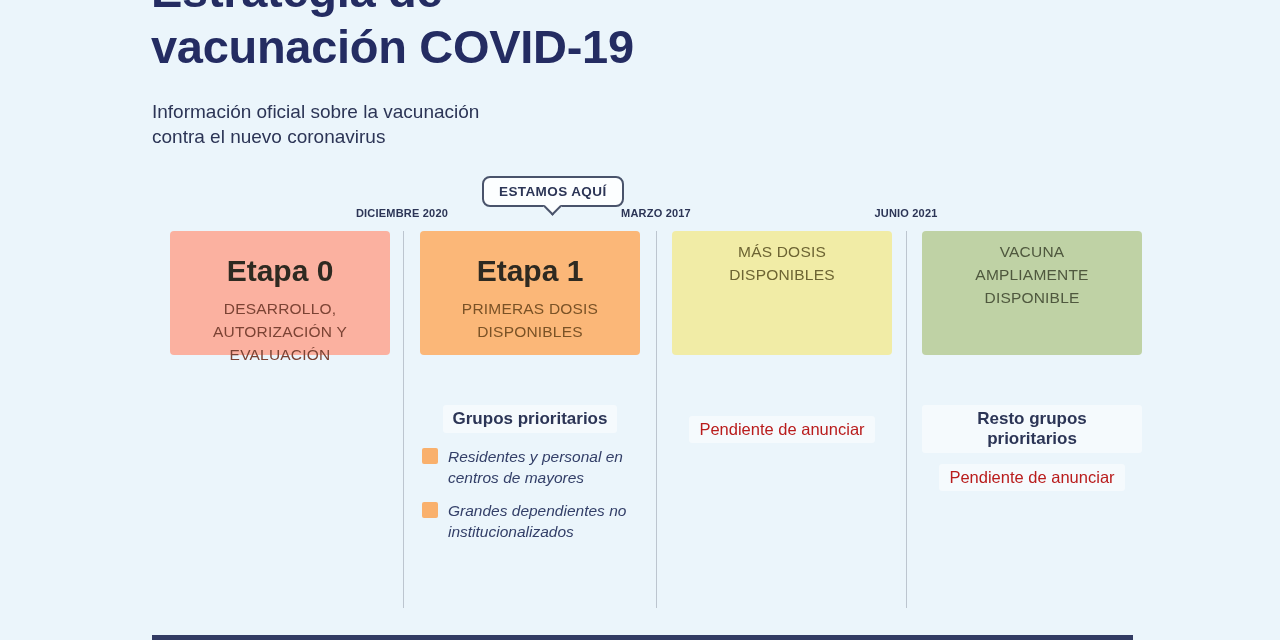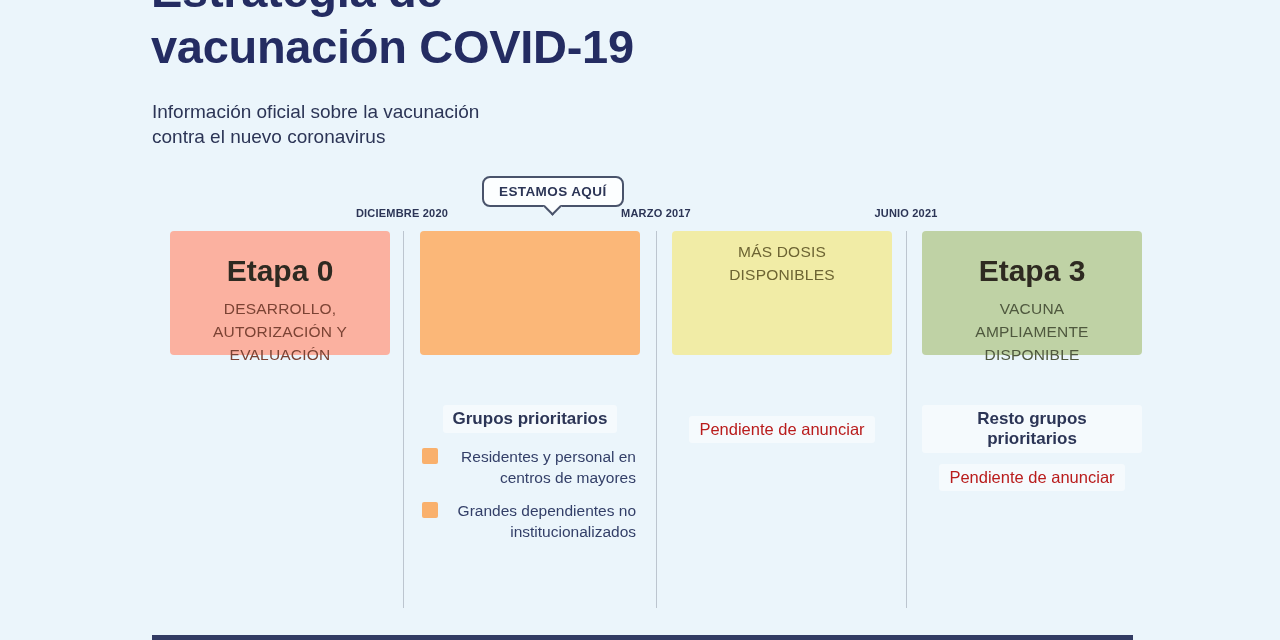--- a/index.html
+++ b/index.html
@@ -30,21 +30,21 @@
   .stage-title{margin-top:23px;font-size:30px;font-weight:700;color:#2e2a21;}
   .stage-sub{margin:9px auto 0;width:160px;font-size:15.5px;line-height:23px;font-weight:500;
              letter-spacing:0.2px;}
 
   .col{position:absolute;top:405px;width:220px;text-align:center;}
   .col-a{left:420px}.col-b{left:672px}.col-c{left:922px}
   .pill{display:inline-block;background:rgba(255,255,255,0.5);border-radius:3px;padding:4px 10px;}
   .col-heading{font-size:17px;font-weight:700;color:#2c3556;}
   .col-status{font-size:16.5px;color:#b91c1c;margin-top:11px;}
 
-  .plist{margin-top:13px;text-align:right;padding-left:2px;}
+  .plist{margin-top:13px;text-align:left;padding-left:2px;font-style:italic;}
   .pitem{display:flex;gap:10px;margin-bottom:12px;}
   .pbullet{flex:0 0 16px;width:16px;height:16px;border-radius:2px;margin-top:2px;}
   .ptext{width:188px;font-size:15.5px;line-height:21px;color:#333f68;}
 
   .bottombar{position:absolute;left:152px;top:635px;width:981px;height:5px;background:#323b63;}
 </style>
 </head>
 <body>
 
 <div class="canvas">
@@ -70,28 +70,29 @@
   <div class="vdivider vd-0"></div>
   <div class="vdivider vd-1"></div>
   <div class="vdivider vd-2"></div>
 
   <div class="stage stage-0" style="background: rgb(251, 177, 160);">
     <div class="stage-title">Etapa 0</div>
     <div class="stage-sub" style="color: rgb(123, 67, 52);">DESARROLLO, AUTORIZACIÓN Y EVALUACIÓN</div>
   </div>
 
   <div class="stage stage-1" style="background: rgb(251, 183, 120);">
+    <div class="stage-title">Etapa 1</div>
+    <div class="stage-sub" style="color: rgb(122, 82, 38);">PRIMERAS DOSIS DISPONIBLES</div>
   </div>
 
   <div class="stage stage-2" style="background: rgb(241, 236, 166);">
     <div class="stage-sub" style="color: rgb(109, 100, 51);">MÁS DOSIS DISPONIBLES</div>
   </div>
 
   <div class="stage stage-3" style="background: rgb(191, 210, 165);">
-    <div class="stage-title">Etapa 3</div>
     <div class="stage-sub" style="color: rgb(79, 88, 62);">VACUNA AMPLIAMENTE DISPONIBLE</div>
   </div>
 
   <div class="col col-a">
     <span class="pill col-heading">Grupos prioritarios</span>
     <div class="plist">
       <div class="pitem">
         <span class="pbullet" style="background: rgb(249, 176, 108);"></span>
         <span class="ptext">Residentes y personal en centros de mayores</span>
       </div>

